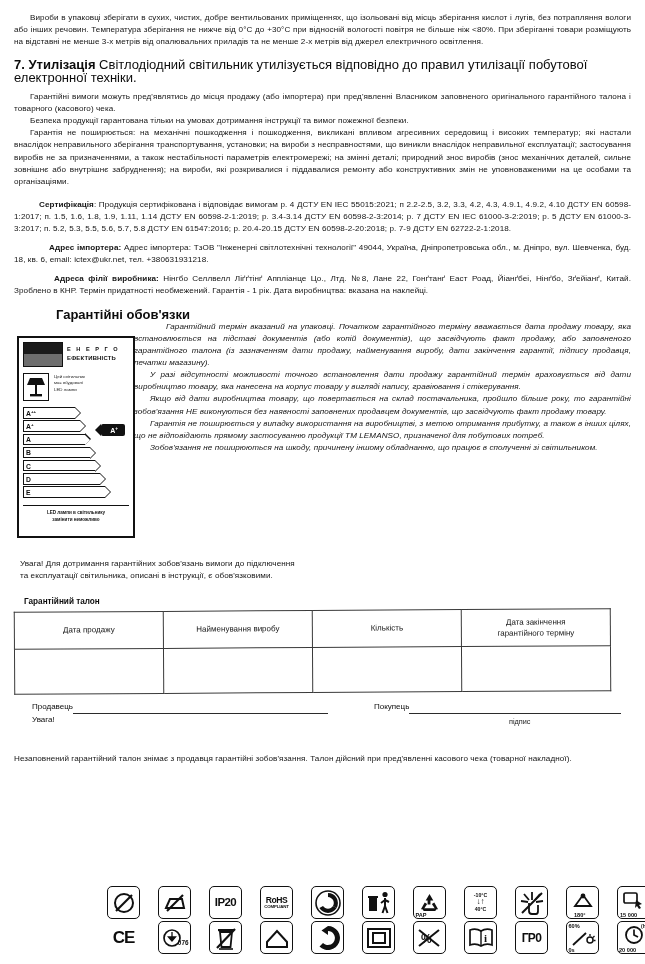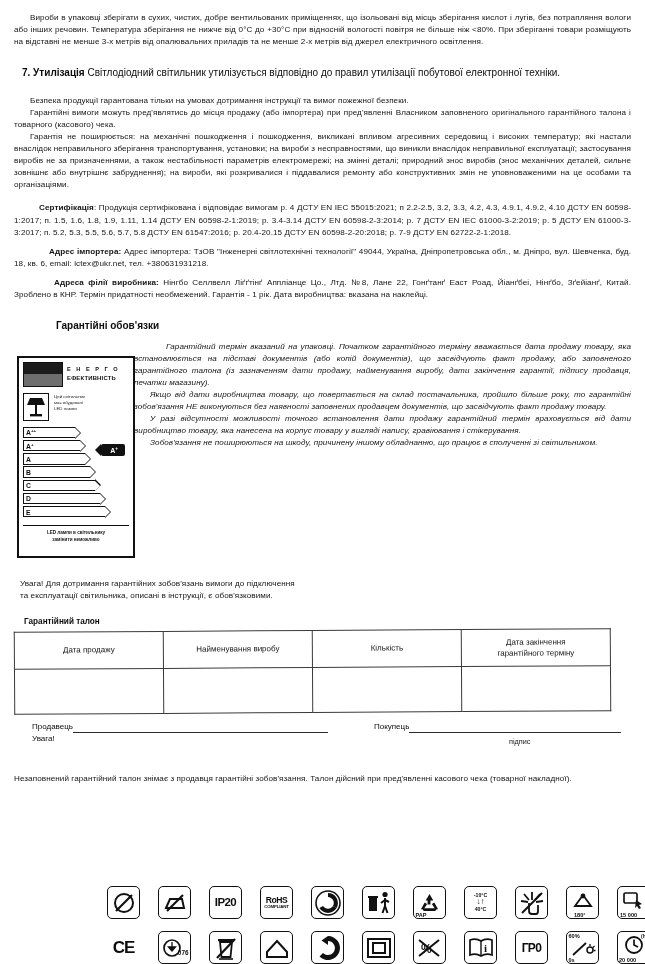--- a/index.html
+++ b/index.html
@@ -31,22 +31,22 @@
     text-align: justify;
     letter-spacing: 0.01em;
     color: #141414;
   }
   p.body.indent { text-indent: 16px; }
   .gap-s { height: 7px; }
   .gap-m { height: 11px; }
   .gap-l { height: 15px; }
   b.h { font-weight: bold; }
   .sec-title {
-    margin: 8px;
-    font-size: 10px;
+    margin: 0;
+    font-size: 13px;
     line-height: 12.4px;
     font-weight: bold;
     color: #0c0c0c;
   }
   .sec-title .rest { font-weight: normal; }
 
   
   .warranty-block {
     position: relative;
     min-height: 225px;
@@ -256,21 +256,21 @@
   
   .icons {
     position: absolute;
     left: 107px;
     top: 886px;
     width: 468px;
   }
   .icon-row {
     display: flex;
     gap: 18px;
-    margin-bottom: 12px;
+    margin-bottom: 2px;
   }
   .ibox {
     width: 33px;
     height: 33px;
     border: 1.6px solid #111;
     border-radius: 5px;
     background: #fff;
     box-sizing: border-box;
     position: relative;
     display: flex;
@@ -328,22 +328,22 @@
 <div class="page">
 
   <p class="body indent">Вироби в упаковці зберігати в сухих, чистих, добре вентильованих приміщеннях, що ізольовані від місць зберігання кислот і лугів, без потрапляння вологи або інших речовин. Температура зберігання не нижче від 0°C до +30°C при відносній вологості повітря не більше ніж &lt;80%. При зберіганні товари розміщують на відставні не менше 3-х метрів від опалювальних приладів та не менше 2-х метрів від джерел електричного освітлення.</p>
 
   <div class="gap-m"></div>
 
   <p class="sec-title"><b class="h">7. Утилізація</b><span class="rest"> Світлодіодний світильник утилізується відповідно до правил утилізації побутової електронної техніки.</span></p>
 
   <div class="gap-s"></div>
 
+  <p class="body indent">Гарантійні вимоги можуть пред'являтись до місця продажу (або імпортера) при пред'явленні Власником заповненого оригінального гарантійного талона і товарного (касового) чека.</p>
   <p class="body indent">Безпека продукції гарантована тільки на умовах дотримання інструкції та вимог пожежної безпеки.</p>
-  <p class="body indent">Гарантійні вимоги можуть пред'являтись до місця продажу (або імпортера) при пред'явленні Власником заповненого оригінального гарантійного талона і товарного (касового) чека.</p>
   <p class="body indent">Гарантія не поширюється: на механічні пошкодження і пошкодження, викликані впливом агресивних середовищ і високих температур; які настали внаслідок неправильного зберігання транспортування, установки; на вироби з несправностями, що виникли внаслідок неправильної експлуатації; застосування виробів не за призначеннями, а також нестабільності параметрів електромережі; на змінні деталі; природний знос виробів (знос механічних деталей, сильне зовнішнє або внутрішнє забруднення); на вироби, які розкривалися і піддавалися ремонту або конструктивних змін не уповноваженими на це особами та організаціями.</p>
 
   <div class="gap-m"></div>
 
   <p class="body" style="text-indent:25px;"><b class="h">Сертифікація</b><span>: Продукція сертифікована і відповідає вимогам р. 4 ДСТУ EN IEC 55015:2021; п 2.2-2.5, 3.2, 3.3, 4.2, 4.3, 4.9.1, 4.9.2, 4.10 ДСТУ EN 60598-1:2017; п. 1.5, 1.6, 1.8, 1.9, 1.11, 1.14 ДСТУ EN 60598-2-1:2019; р. 3.4-3.14 ДСТУ EN 60598-2-3:2014; р. 7 ДСТУ EN IEC 61000-3-2:2019; р. 5 ДСТУ EN 61000-3-3:2017; п. 5.2, 5.3, 5.5, 5.6, 5.7, 5.8 ДСТУ EN 61547:2016; р. 20.4-20.15 ДСТУ EN 60598-2-20:2018; р. 7-9 ДСТУ EN 62722-2-1:2018.</span></p>
 
   <div class="gap-s"></div>
 
   <p class="body" style="text-indent:35px;"><b class="h">Адрес імпортера:</b><span> Адрес імпортера: ТзОВ "Інженерні світлотехнічні технології" 49044, Україна, Дніпропетровська обл., м. Дніпро, вул. Шевченка, буд. 18, кв. 6, email: ictex@ukr.net, тел. +380631931218.</span></p>
 
@@ -424,22 +424,23 @@
       </div>
 
       <div class="el-footer">
         <div>LED лампи в світильнику</div>
         <div>замінити неможливо</div>
       </div>
     </div>
 
     <div class="warranty-text">
       <p class="body" style="text-indent:32px;">Гарантійний термін вказаний на упаковці. Початком гарантійного терміну вважається дата продажу товару, яка встановлюється на підставі документів (або копій документів), що засвідчують факт продажу, або заповненого гарантійного талона (із зазначенням дати продажу, найменування виробу, дати закінчення гарантії, підпису продавця, печатки магазину).</p>
+      <p class="body indent">У разі відсутності можливості точного встановлення дати продажу гарантійний термін враховується від дати виробництво товару, яка нанесена на корпус товару у вигляді напису, гравіювання і стікерування.</p>
       <p class="body indent">Якщо від дати виробництва товару, що повертається на склад постачальника, пройшло більше року, то гарантійні зобов'язання НЕ виконуються без наявності заповнених продавцем документів, що засвідчують факт продажу товару.</p>
-      <p class="body indent">У разі відсутності можливості точного встановлення дати продажу гарантійний термін враховується від дати виробництво товару, яка нанесена на корпус товару у вигляді напису, гравіювання і стікерування.</p>
+      <p class="body indent">Гарантія не поширюється у випадку використання на виробництві, з метою отримання прибутку, а також в інших цілях, що не відповідають прямому застосуванню продукції ТМ LEMANSO, призначеної для побутових потреб.</p>
       <p class="body indent">Зобов'язання не поширюються на шкоду, причинену іншому обладнанню, що працює в сполученні зі світильником.</p>
     </div>
   </div>
 
   <p class="body" style="margin-left:-5px;">&nbsp;</p>
 
   <p class="body" style="text-indent:6px;">Увага! Для дотримання гарантійних зобов'язань вимоги до підключення</p>
   <p class="body" style="text-indent:6px;">та експлуатації світильника, описані в інструкції, є обов'язковими.</p>
 
   <div class="gap-l"></div>

